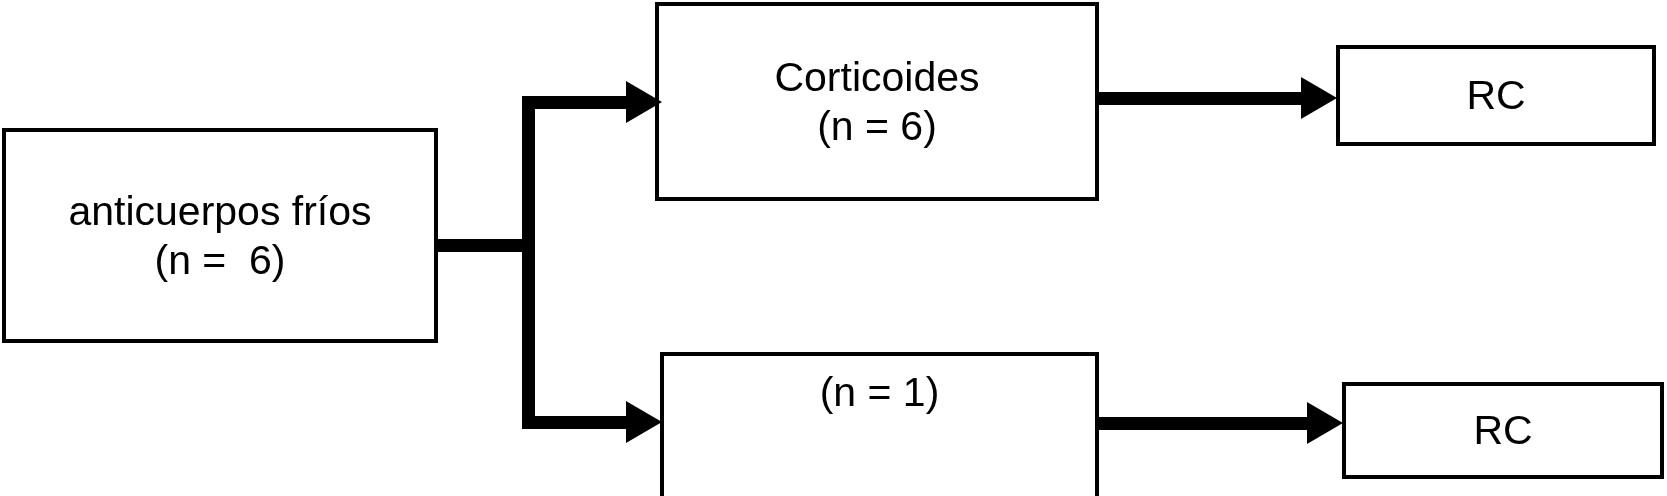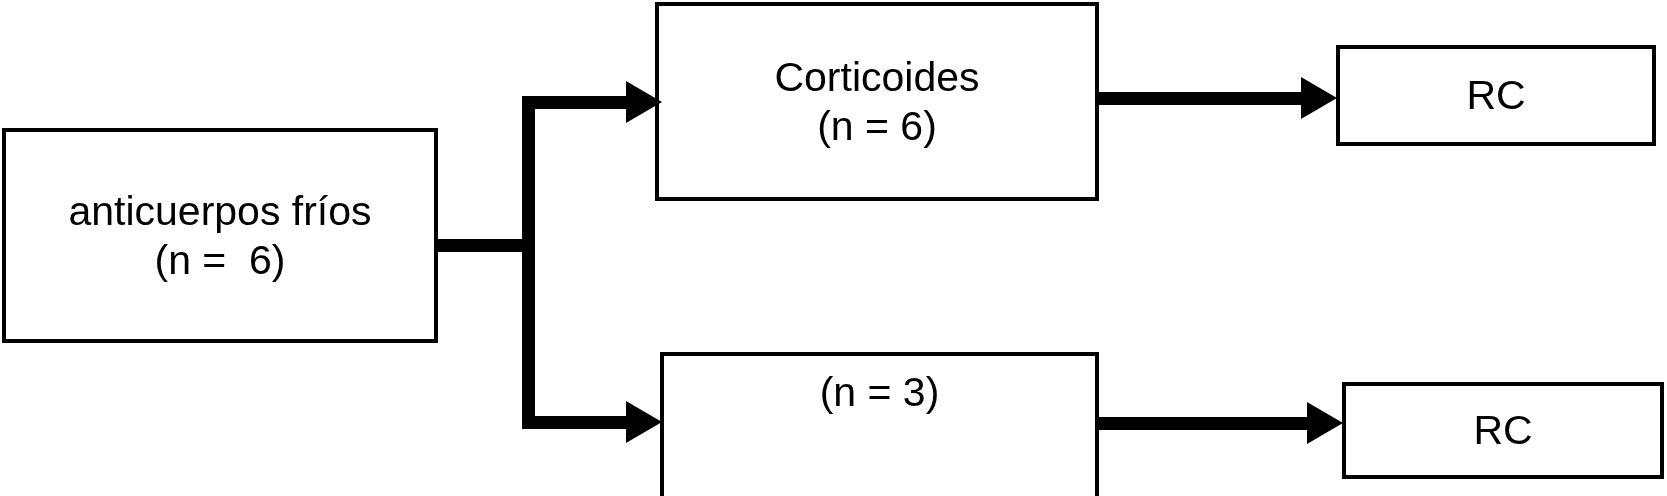--- a/index.html
+++ b/index.html
@@ -79,21 +79,21 @@
     <span class="line">anticuerpos fríos</span>
     <span class="line">(n =  6)</span>
   </div>
 
   <div class="node" id="node-cortico">
     <span class="line">Corticoides</span>
     <span class="line">(n = 6)</span>
   </div>
 
   <div class="node" id="node-transf">
-    <span class="line">(n = 3)</span>
+    <span class="line">(n = 1)</span>
   </div>
 
   <div class="node" id="node-rc-top">
     <span class="line">RC</span>
   </div>
 
   <div class="node" id="node-rc-bottom">
     <span class="line">RC</span>
   </div>
 

